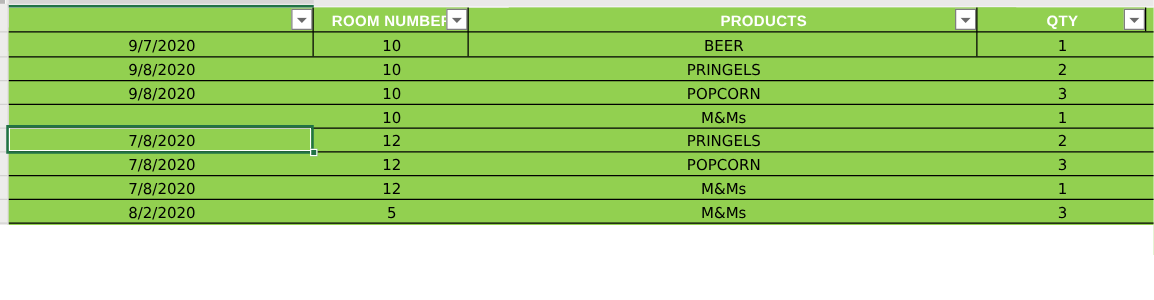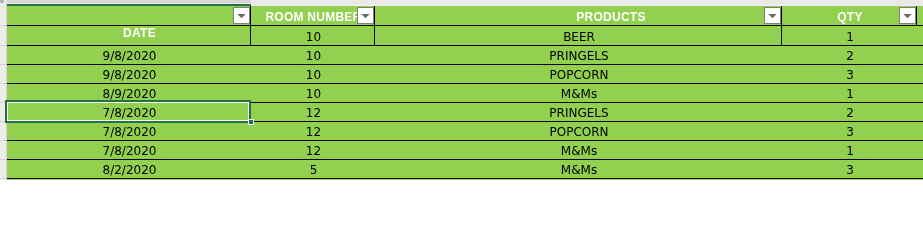--- a/index.html
+++ b/index.html
@@ -90,20 +90,23 @@
       </svg>
     </div>
     <div class="cell hcell" style="left: 782px; top: 6px; width: 134px; height: 19px; text-align: right;">
       <span class="lbl">QTY</span>
     </div>
     <div class="filterbtn" style="left: 899px; top: 7px; width: 17px; height: 17px;">
       <svg class="caret" width="9" height="6" viewBox="0 0 9 6">
         <path d="M0.4 0.1 L8.6 0.1 L4.5 4.3 Z" fill="#6A6A6A"></path>
       </svg>
     </div>
+    <div class="cell" style="left: 7px; top: 26px; width: 243px; height: 19px;">
+      <span class="val">9/7/2020</span>
+    </div>
     <div class="cell" style="left: 251px; top: 26px; width: 123px; height: 19px;">
       <span class="val">10</span>
     </div>
     <div class="cell" style="left: 375px; top: 26px; width: 406px; height: 19px; align-items: center;">
       <span class="val">BEER</span>
     </div>
     <div class="cell" style="left: 782px; top: 26px; width: 134px; height: 19px;">
       <span class="val">1</span>
     </div>
     <div class="cell" style="left: 7px; top: 46px; width: 243px; height: 18px;">
@@ -122,23 +125,20 @@
       <span class="val">9/8/2020</span>
     </div>
     <div class="cell" style="left: 251px; top: 65px; width: 123px; height: 18px;">
       <span class="val">10</span>
     </div>
     <div class="cell" style="left: 375px; top: 65px; width: 406px; height: 18px;">
       <span class="val">POPCORN</span>
     </div>
     <div class="cell" style="left: 782px; top: 65px; width: 134px; height: 18px;">
       <span class="val">3</span>
-    </div>
-    <div class="cell" style="left: 7px; top: 84px; width: 243px; height: 18px;">
-      <span class="val">8/9/2020</span>
     </div>
     <div class="cell" style="left: 251px; top: 84px; width: 123px; height: 18px;">
       <span class="val">10</span>
     </div>
     <div class="cell" style="left: 375px; top: 84px; width: 406px; height: 18px;">
       <span class="val">M&amp;Ms</span>
     </div>
     <div class="cell" style="left: 782px; top: 84px; width: 134px; height: 18px;">
       <span class="val">1</span>
     </div>

